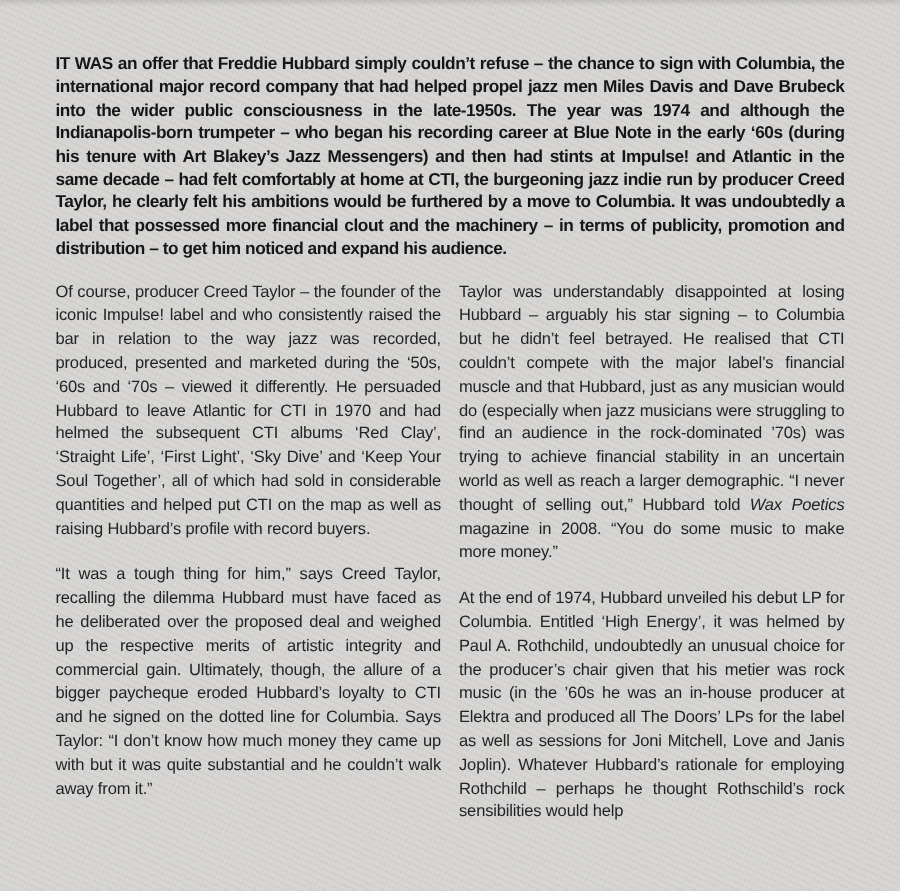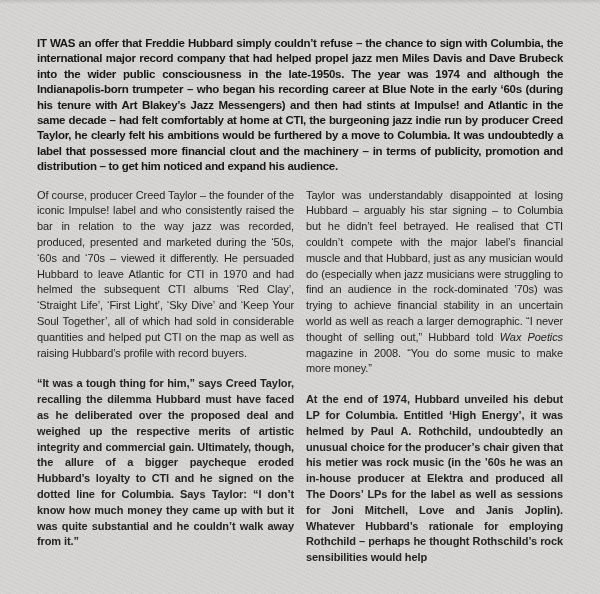--- a/index.html
+++ b/index.html
@@ -46,21 +46,20 @@
     margin: 0 0 15px 0;
     font-weight: 400;
     font-size: 11px;
     line-height: 15.8px;
     letter-spacing: -0.1px;
     text-align: justify;
     color: #232323;
   }
   .col p:last-child {
     margin-bottom: 0;
-    font-weight: bold;
   }
   em {
   }
 </style>
 </head>
 <body>
 
 <div class="page">
   <p class="intro">IT WAS an offer that Freddie Hubbard simply couldn’t refuse – the chance to sign with Columbia, the international major record company that had helped propel jazz men Miles Davis and Dave Brubeck into the wider public consciousness in the late-1950s. The year was 1974 and although the Indianapolis-born trumpeter – who began his recording career at Blue Note in the early ‘60s (during his tenure with Art Blakey’s Jazz Messengers) and then had stints at Impulse! and Atlantic in the same decade – had felt comfortably at home at CTI, the burgeoning jazz indie run by producer Creed Taylor, he clearly felt his ambitions would be furthered by a move to Columbia. It was undoubtedly a label that possessed more financial clout and the machinery – in terms of publicity, promotion and distribution – to get him noticed and expand his audience.</p>
 

